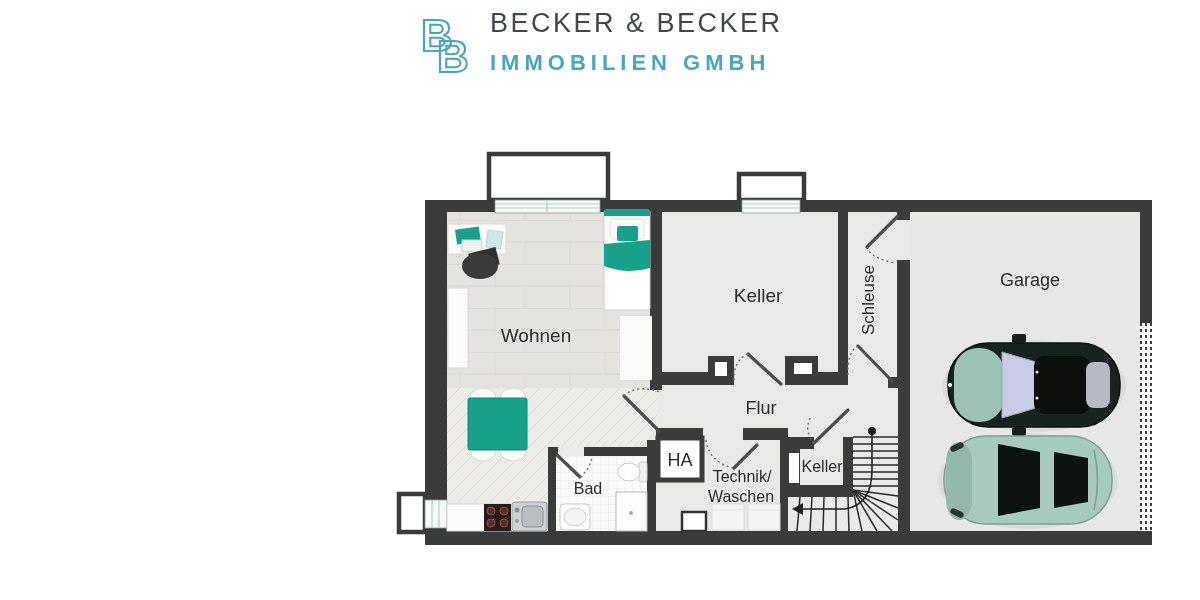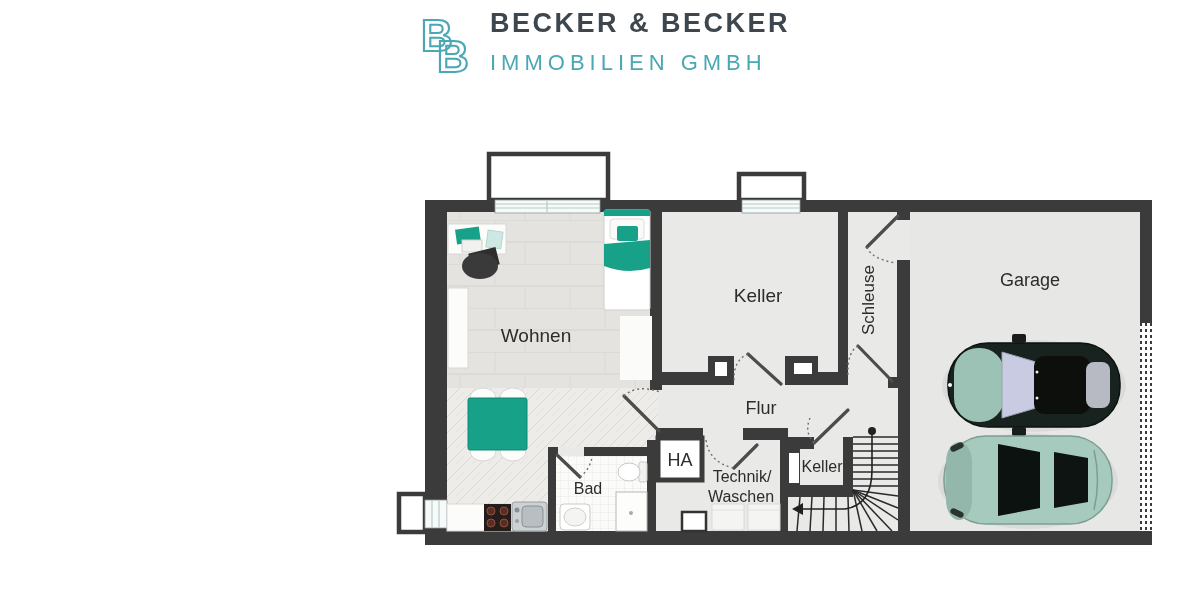--- a/index.html
+++ b/index.html
@@ -6,22 +6,22 @@
     --wall:#3b3b3b; --accent-teal:#17a189; --logo-teal:#4aa7b4;
     --logo-dark:#3e464e; --floor:#e9e9e8; --label-ink:#2c2c2c;
   }
   *{margin:0;padding:0;box-sizing:border-box;}
   body{background:#fff;font-family:"Liberation Sans",sans-serif;}
   .page{position:relative;width:1200px;height:600px;background:#fff;overflow:hidden;}
   .logo{position:absolute;left:420px;top:8px;display:flex;align-items:center;gap:16px;}
   .logo-mark{display:block;}
   .logo-b{fill:none;stroke:var(--logo-teal);stroke-width:2.1px;
           font-family:"Liberation Sans",sans-serif;font-weight:bold;}
-  .logo-title{color:var(--logo-dark);font-size:27px;font-weight:bold;letter-spacing:2.5px;line-height:1.15;}
-  .logo-subtitle{color:var(--logo-teal);font-size:22px;font-weight:400;letter-spacing:5px;margin-top:11px;}
+  .logo-title{color:var(--logo-dark);font-size:27px;font-weight:normal;letter-spacing:2.5px;line-height:1.15;}
+  .logo-subtitle{color:var(--logo-teal);font-size:22px;font-weight:700;letter-spacing:5px;margin-top:11px;}
   .plan{position:absolute;left:0;top:0;}
   .wall{fill:var(--wall);}
   .wall-inset{fill:#ffffff;}
   .bay{fill:#ffffff;stroke:var(--wall);stroke-width:4.5px;}
   .glass{fill:#f6fbfa;stroke:#8c9a99;stroke-width:0.8px;}
   .glass-line{stroke:#b9cac8;stroke-width:1.2px;}
   .door-leaf{stroke:#4c4c4c;stroke-width:3.2px;stroke-linecap:round;}
   .door-arc{stroke:#6e6e6e;stroke-width:1.4px;fill:none;stroke-dasharray:2 3;}
   .stair-line{stroke:#2a2a2a;stroke-width:1.5px;}
   .room-label{fill:var(--label-ink);font-family:"Liberation Sans",sans-serif;}

